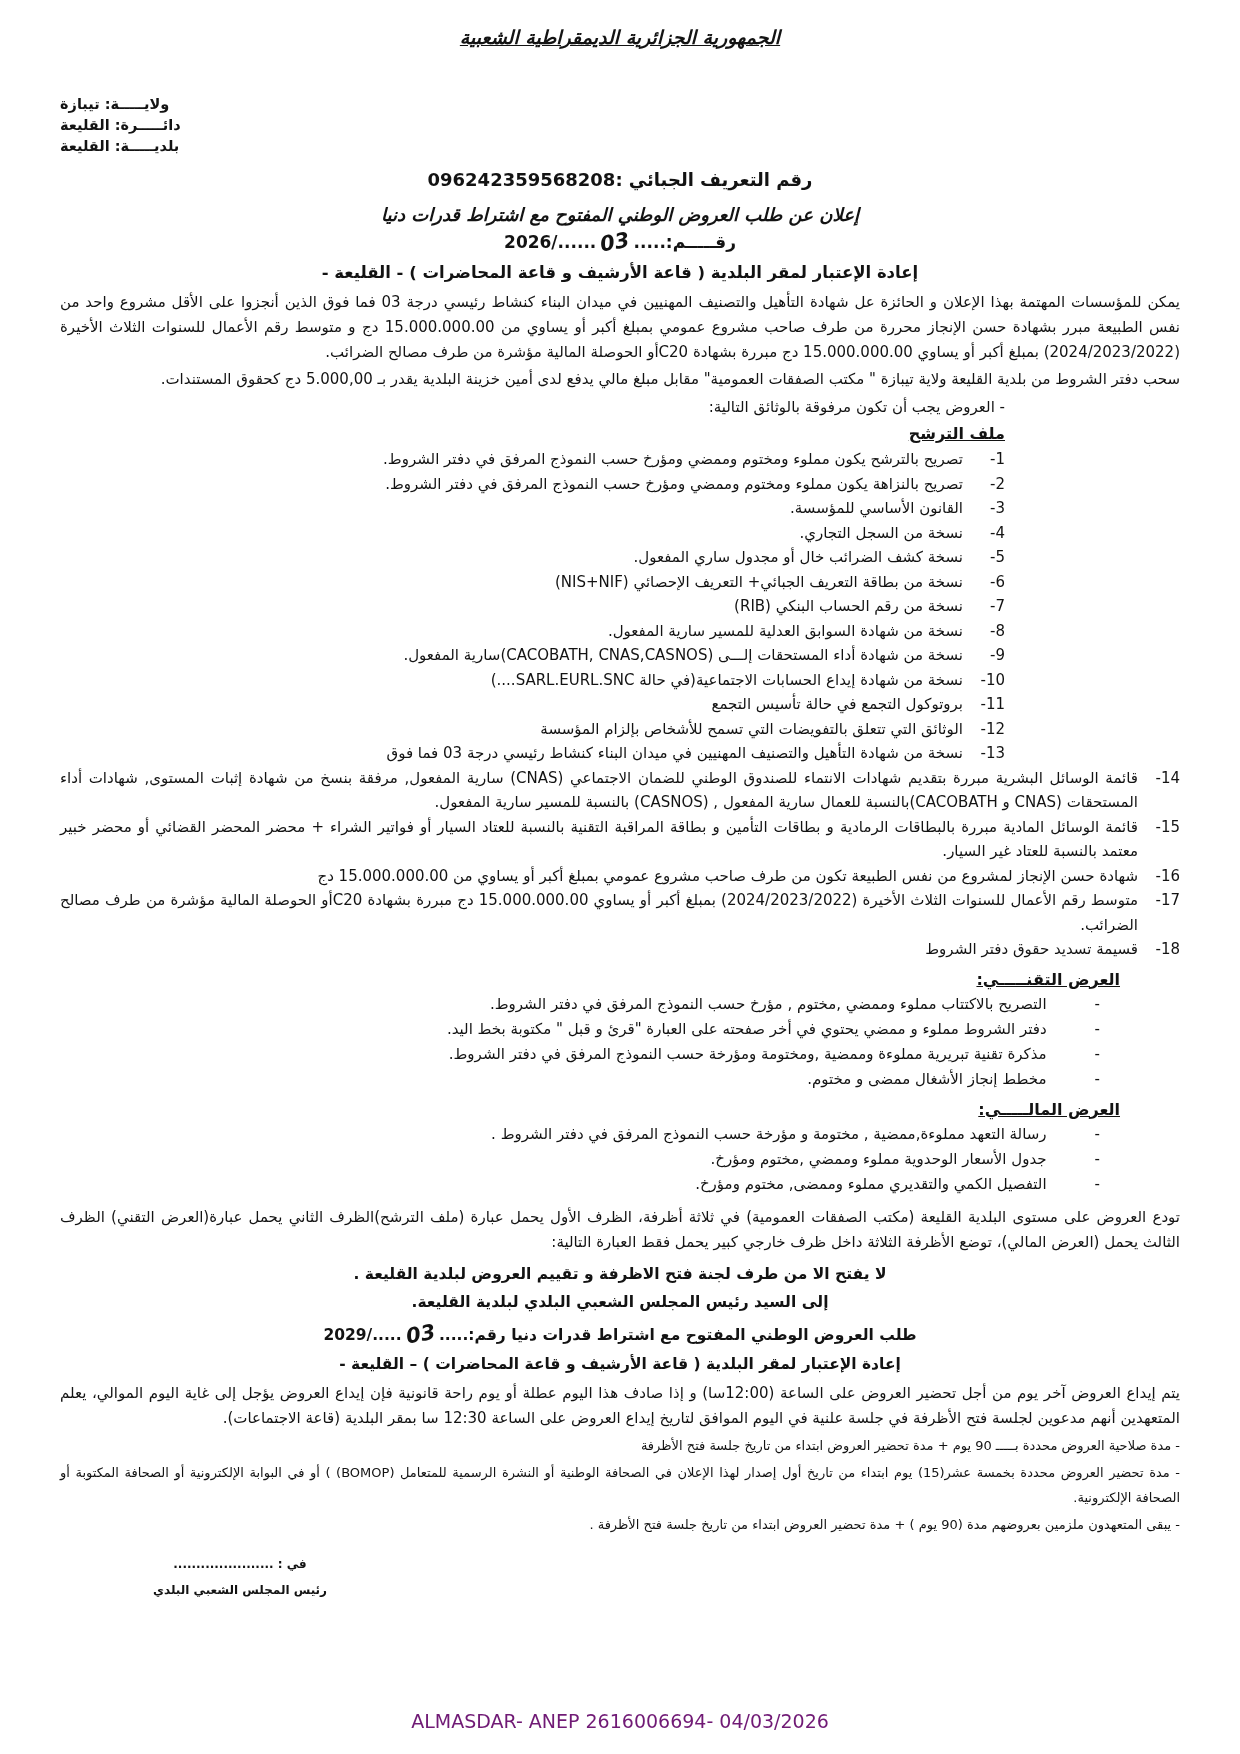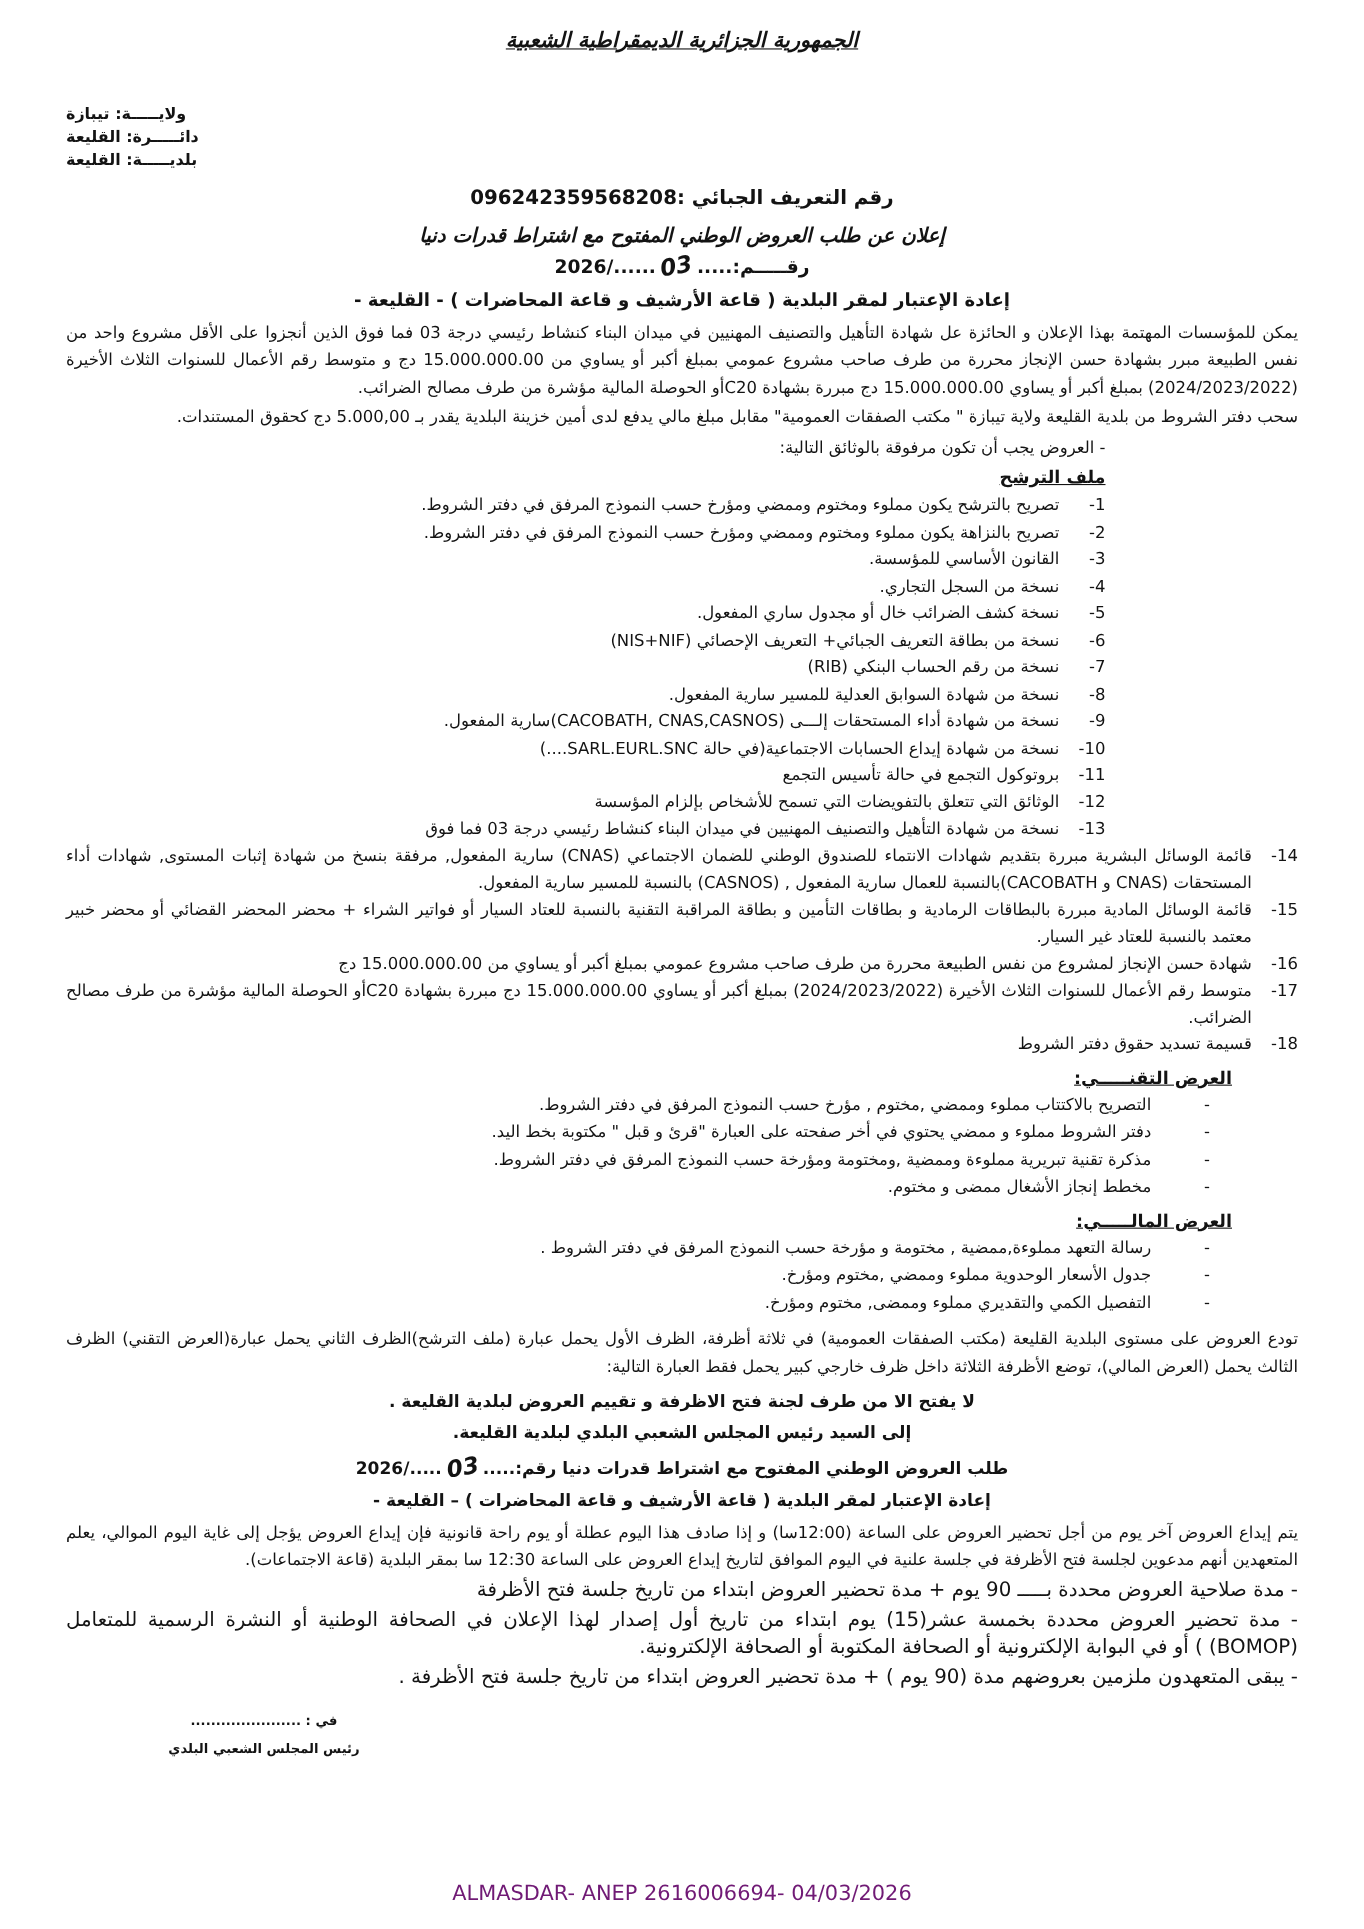--- a/index.html
+++ b/index.html
@@ -56,21 +56,21 @@
   
   .docs-list{margin-top:4px;}
   .doc-row{display:flex;gap:16px;line-height:24.5px;font-size:15px;align-items:baseline;}
   .doc-row .doc-num{direction:ltr;min-width:26px;text-align:right;flex:0 0 auto;}
   .doc-row .doc-text{text-align:justify;}
   .docs-list > div:nth-of-type(-n+13){margin-right:175px;}
   
   .dash-list{margin-top:3px;}
   .dash-row{display:flex;gap:48px;margin-right:80px;line-height:25px;font-size:15px;align-items:baseline;}
   .dash-row .dash{flex:0 0 auto;}
-  .notes-list .note-line{font-size:18px;line-height:25px;text-align:justify;margin-top:2px;}
+  .notes-list .note-line{font-size:13px;line-height:25px;text-align:justify;margin-top:2px;}
   
   .center-bold{text-align:center;font-size:15.5px;font-weight:bold;margin-top:10px;}
   .center-ref{
     display:flex;justify-content:center;align-items:baseline;gap:2px;
     font-size:15.5px;font-weight:bold;margin-top:10px;direction:rtl;
   }
   
   .signature{
     width:300px;margin-top:14px;margin-right:auto;margin-left:30px;
     text-align:center;font-size:12px;font-weight:bold;line-height:26px;
@@ -189,21 +189,21 @@
         <span class="doc-text">قائمة الوسائل البشرية مبررة بتقديم شهادات الانتماء للصندوق الوطني للضمان الاجتماعي (CNAS) سارية المفعول, مرفقة بنسخ من شهادة إثبات المستوى, شهادات أداء المستحقات (CNAS و CACOBATH)بالنسبة للعمال سارية المفعول , (CASNOS) بالنسبة للمسير سارية المفعول.</span>
       </div>
 
       <div class="doc-row">
         <span class="doc-num">-15</span>
         <span class="doc-text">قائمة الوسائل المادية مبررة بالبطاقات الرمادية و بطاقات التأمين و بطاقة المراقبة التقنية بالنسبة للعتاد السيار أو فواتير الشراء + محضر المحضر القضائي أو محضر خبير معتمد بالنسبة للعتاد غير السيار.</span>
       </div>
 
       <div class="doc-row">
         <span class="doc-num">-16</span>
-        <span class="doc-text">شهادة حسن الإنجاز لمشروع من نفس الطبيعة محررة من طرف صاحب مشروع عمومي بمبلغ أكبر أو يساوي من 15.000.000.00 دج</span>
+        <span class="doc-text">شهادة حسن الإنجاز لمشروع من نفس الطبيعة تكون من طرف صاحب مشروع عمومي بمبلغ أكبر أو يساوي من 15.000.000.00 دج</span>
       </div>
 
       <div class="doc-row">
         <span class="doc-num">-17</span>
         <span class="doc-text">متوسط رقم الأعمال للسنوات الثلاث الأخيرة (2024/2023/2022) بمبلغ أكبر أو يساوي 15.000.000.00 دج مبررة بشهادة C20أو الحوصلة المالية مؤشرة من طرف مصالح الضرائب.</span>
       </div>
 
       <div class="doc-row">
         <span class="doc-num">-18</span>
         <span class="doc-text">قسيمة تسديد حقوق دفتر الشروط</span>
@@ -254,21 +254,21 @@
     </div>
 
   <div class="para">تودع العروض على مستوى البلدية القليعة (مكتب الصفقات العمومية) في ثلاثة أظرفة، الظرف الأول يحمل عبارة (ملف الترشح)الظرف الثاني يحمل عبارة(العرض التقني) الظرف الثالث يحمل (العرض المالي)، توضع الأظرفة الثلاثة داخل ظرف خارجي كبير يحمل فقط العبارة التالية:</div>
 
   <div class="center-bold">لا يفتح الا من طرف لجنة فتح الاظرفة و تقييم العروض لبلدية القليعة .</div>
   <div class="center-bold">إلى السيد رئيس المجلس الشعبي البلدي لبلدية القليعة.</div>
 
   <div class="center-ref">
     <span>طلب العروض الوطني المفتوح مع اشتراط قدرات دنيا رقم:.....</span>
     <span class="hand">03</span>
-    <span class="year">2026/.....</span>
+    <span class="year">2029/.....</span>
   </div>
 
   <div class="center-bold">إعادة الإعتبار لمقر البلدية ( قاعة الأرشيف و قاعة المحاضرات ) – القليعة -</div>
 
   <div class="para">يتم إيداع العروض آخر يوم من أجل تحضير العروض على الساعة (12:00سا) و إذا صادف هذا اليوم عطلة أو يوم راحة قانونية فإن إيداع العروض يؤجل إلى غاية اليوم الموالي، يعلم المتعهدين أنهم مدعوين لجلسة فتح الأظرفة في جلسة علنية في اليوم الموافق لتاريخ إيداع العروض على الساعة 12:30 سا بمقر البلدية (قاعة الاجتماعات).</div>
 
   <div class="notes-list">
 
       <div class="note-line">- مدة صلاحية العروض محددة بـــــ 90 يوم + مدة تحضير العروض ابتداء من تاريخ جلسة فتح الأظرفة</div>
 

